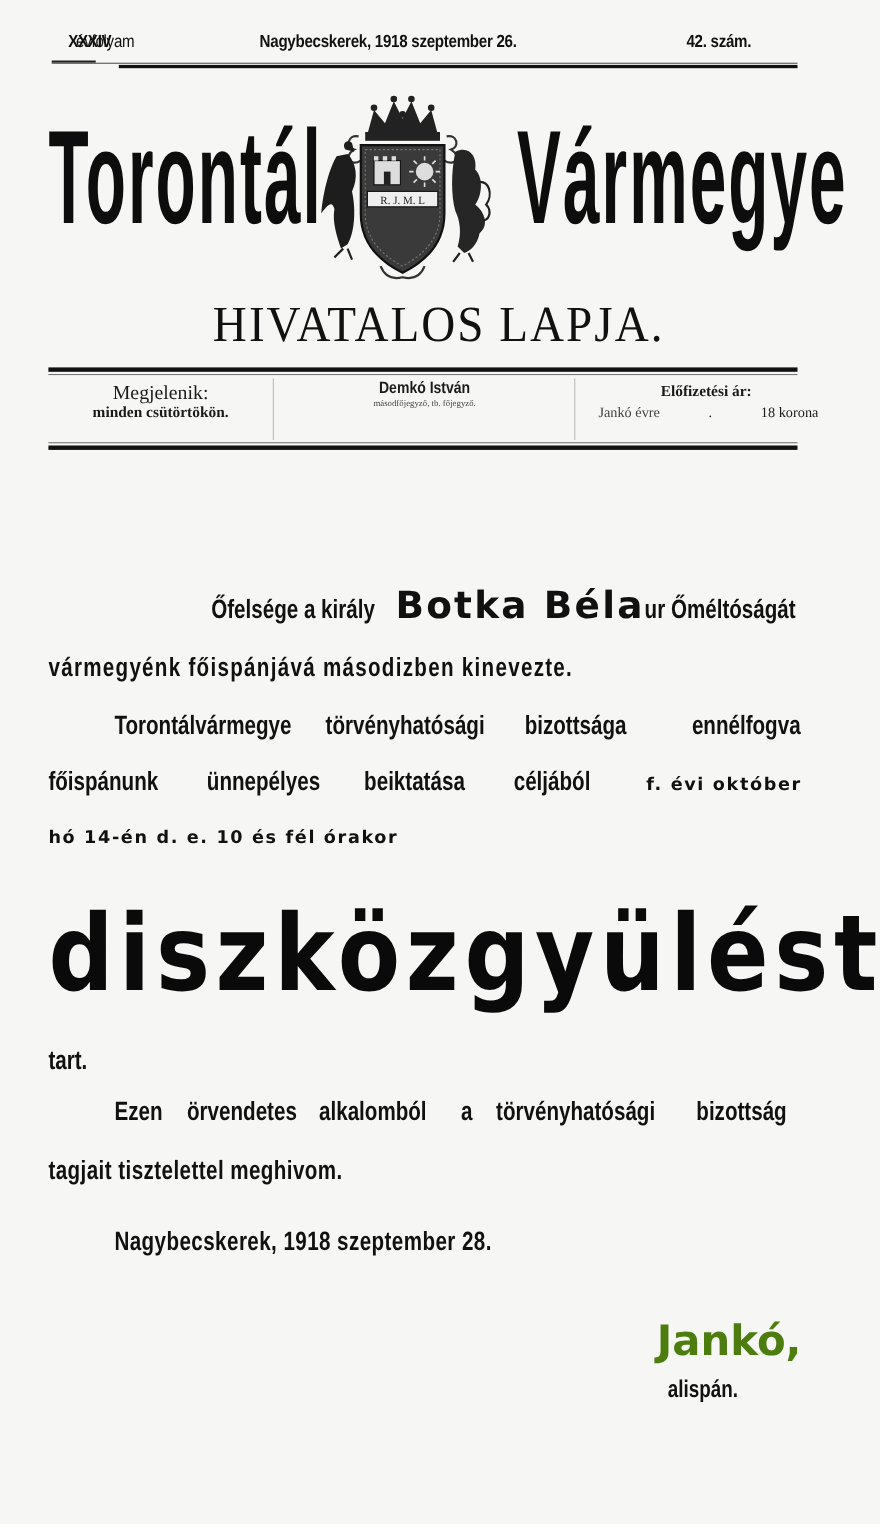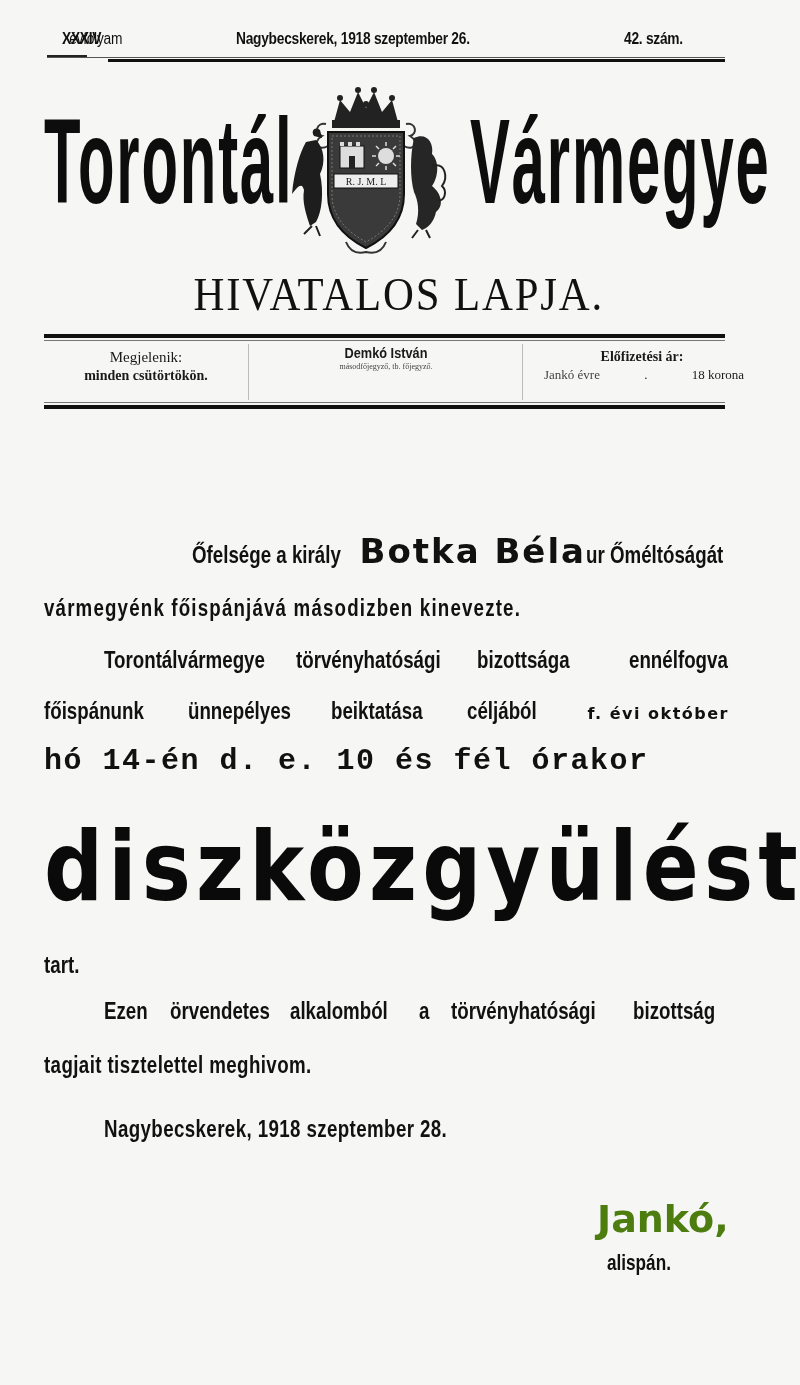--- a/index.html
+++ b/index.html
@@ -68,21 +68,21 @@
     .rule-thick {
       height: 4px; background:#111;
     }
     .rule-thin { height: 1px; background:#777; }
     .band-col {
       top: 344px; height: 58px;
       text-align: center;
       font-family: "Liberation Serif", serif;
       color: #1a1a1a;
     }
-    .band-col .l1 { font-size: 15px; line-height: 18px; display:block; }
+    .band-col .l1 { font-size: 18px; line-height: 18px; display:block; }
     .band-col .l2 { font-size: 14px; line-height: 20px; display:block; font-weight:bold; }
     .band-col .l3 { font-size: 8px; line-height: 10px; display:block; color:#444; }
     .band-divider { width: 1px; background: #bbb; top: 344px; height: 56px; }
     .band-col.sans .l2 { font-family: "Liberation Sans", sans-serif; transform: scaleX(0.85); }
 
     
     .bodyline {
       font-family: "Liberation Sans", sans-serif;
       font-weight: bold;
       font-size: 24px;
@@ -255,21 +255,21 @@
 <div class="abs bodyline" style="left:44px; top:696px; width:685px;">
   <div class="justify-line" style="width:685px; align-items:baseline;">
     <span class="cond" style="width:106px;">főispánunk</span>
     <span class="cond" style="width:105px;">ünnepélyes</span>
     <span class="cond" style="width:98px;">beiktatása</span>
     <span class="cond" style="width:82px;">céljából</span>
     <span class="display" style="font-size:16px; letter-spacing:1.5px;">f. évi október</span>
   </div>
 </div>
 
-<div class="abs bodyline display" style="left:44px; top:746px; font-size:30px; letter-spacing:1.5px;font-family:Liberation Mono, monospace;">hó 14-én d. e. 10 és fél órakor</div>
+<div class="abs bodyline display" style="left:44px; top:746px; font-size:16px; letter-spacing:1.5px;">hó 14-én d. e. 10 és fél órakor</div>
 
 <div class="abs big-word">diszközgyülést</div>
 
 <div class="abs bodyline" style="left:44px; top:950px;">
   <span class="cond">tart.</span>
 </div>
 
 <div class="abs bodyline" style="left:104px; top:996px; width:625px;">
   <div class="justify-line" style="width:625px;">
     <span class="cond" style="width:44px;">Ezen</span>

